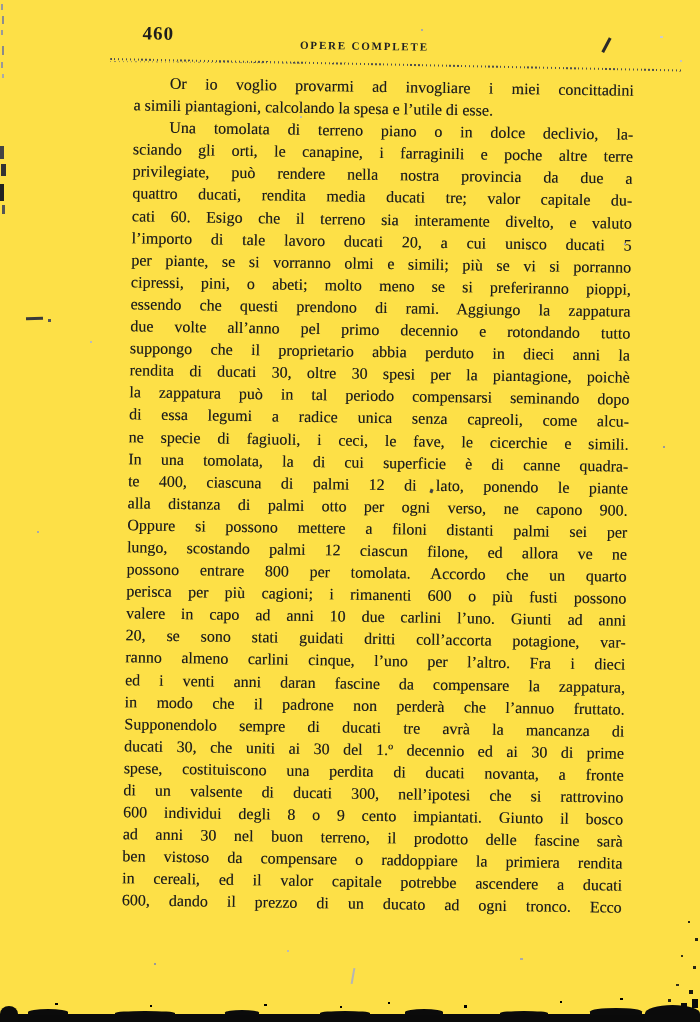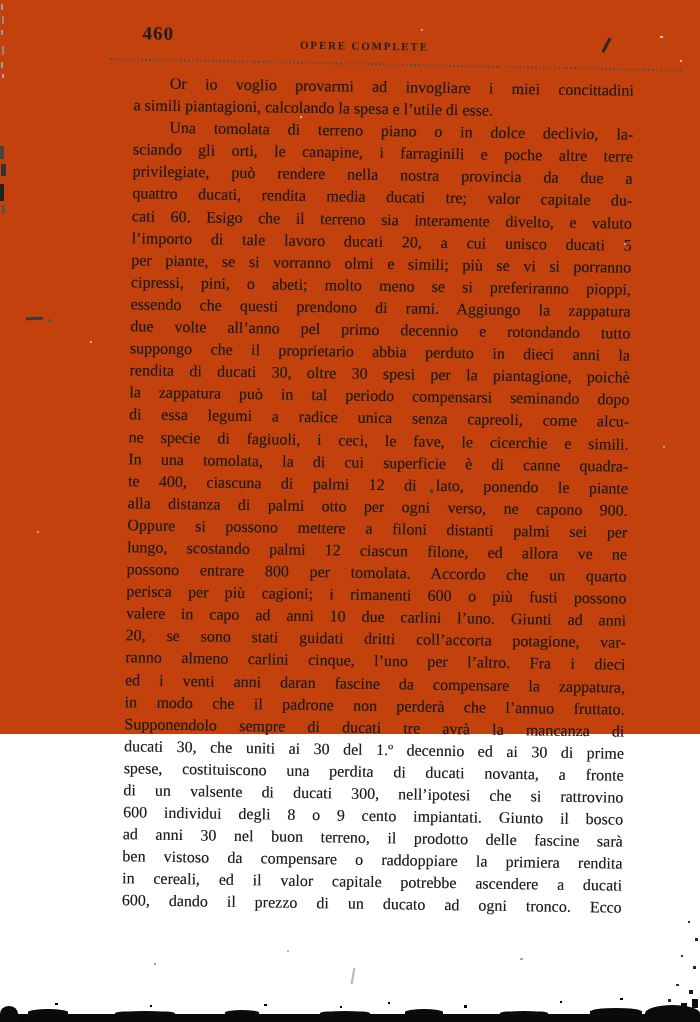--- a/index.html
+++ b/index.html
@@ -1,20 +1,20 @@
 <!DOCTYPE html>
 <html><head>
 <meta charset="utf-8">
 <style>
   html,body{margin:0;padding:0;}
   body{
     width:700px;height:1022px;position:relative;overflow:hidden;
     background:#ffffff;font-family:"Liberation Serif", serif;
   }
-  .page{position:absolute;left:0;top:0;width:700px;height:734px;background:#c2410c;}
+  .page{position:absolute;left:0;top:0;width:700px;height:1022px;background:#fde047;}
   .content{
     position:absolute;left:128px;top:26px;width:500px;height:910px;
     transform:rotate(0.85deg);transform-origin:50% 50%;
   }
   .pagenum{
     position:absolute;left:8px;top:0;font-size:19px;font-weight:700;
     color:#1d1d1d;letter-spacing:1px;
   }
   .runtitle{
     position:absolute;left:46%;transform:translateX(-50%);top:14px;

